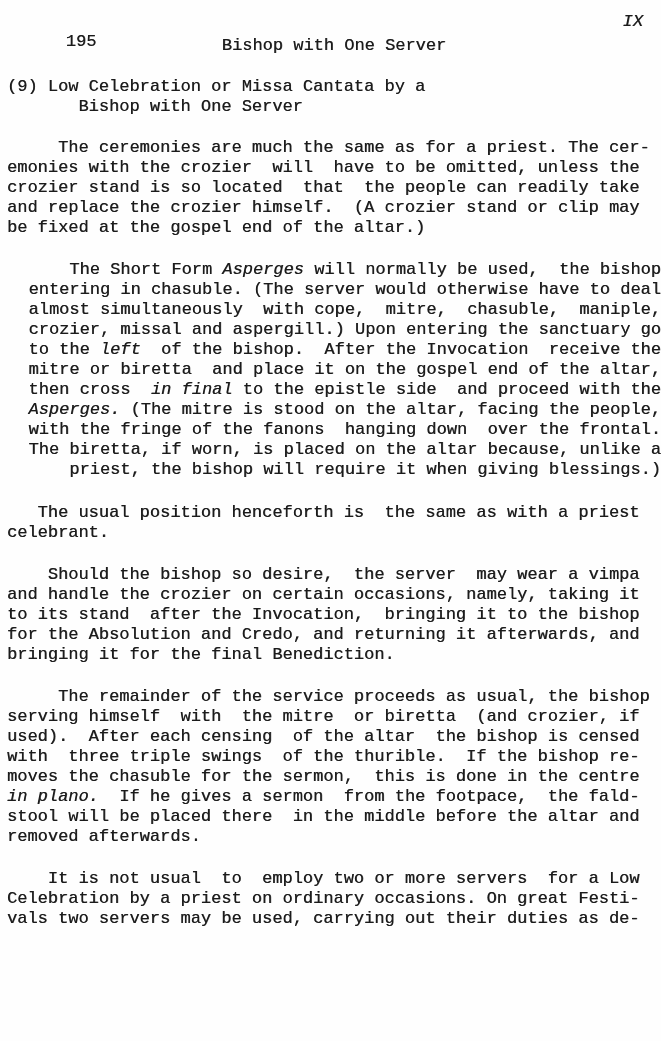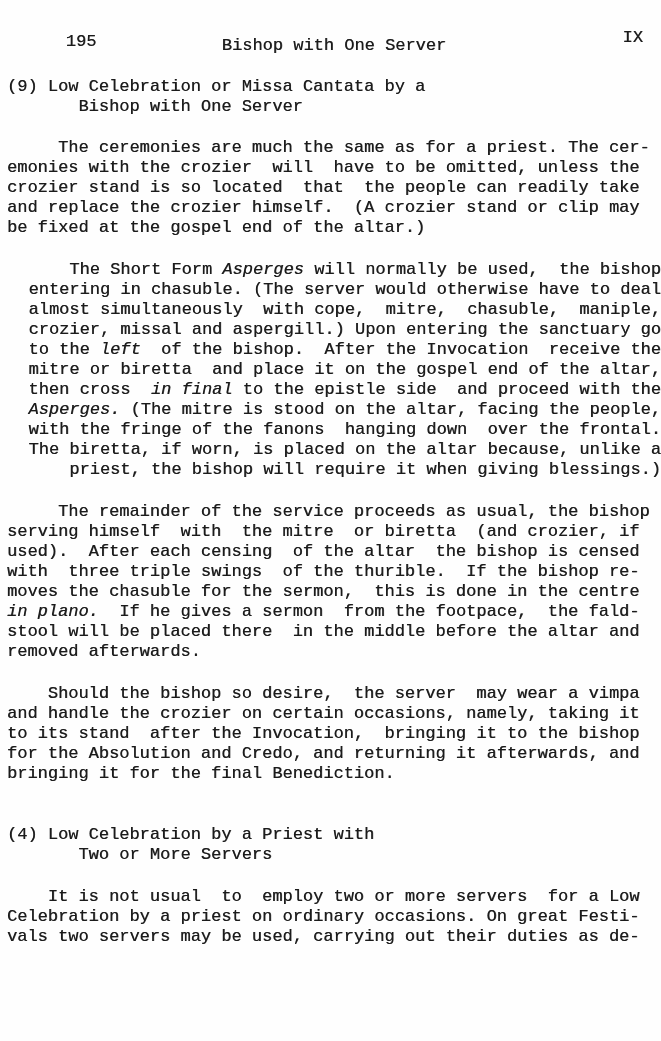--- a/index.html
+++ b/index.html
@@ -20,21 +20,21 @@
     line-height: 20px;
     color: #1b1b1b;
     text-shadow: 0.4px 0 0 rgba(27,27,27,0.75);
   }
   .page-header {
     position: relative;
     height: 20px;
     white-space: pre;
   }
   .page-num { margin-left: 18px; }
-  .chapter  { position: absolute; right: 18px; top: 16px; }
+  .chapter  { position: absolute; right: 18px; top: 0; font-style: italic; }
   .running-head {
     margin-top: 4px;
     height: 20px;
     width: 654px;
     text-align: center;
     white-space: pre;
   }
   .heading, .para {
     white-space: pre;
   }
@@ -72,34 +72,34 @@
 entering in chasuble. (The server would otherwise have to deal
 almost simultaneously  with cope,  mitre,  chasuble,  maniple,
 crozier, missal and aspergill.) Upon entering the sanctuary go
 to the <em>left</em>  of the bishop.  After the Invocation  receive the
 mitre or biretta  and place it on the gospel end of the altar,
 then cross  <em>in final</em> to the epistle side  and proceed with the
 <em>Asperges.</em> (The mitre is stood on the altar, facing the people,
 with the fringe of the fanons  hanging down  over the frontal.
 The biretta, if worn, is placed on the altar because, unlike a
 priest, the bishop will require it when giving blessings.)</div>
+  <div class="para p3">   The usual position henceforth is  the same as with a priest
+celebrant.</div>
+  <div class="para p5">    Should the bishop so desire,  the server  may wear a vimpa
+and handle the crozier on certain occasions, namely, taking it
+to its stand  after the Invocation,  bringing it to the bishop
+for the Absolution and Credo, and returning it afterwards, and
+bringing it for the final Benediction.</div>
   <div class="para p4">     The remainder of the service proceeds as usual, the bishop
 serving himself  with  the mitre  or biretta  (and crozier, if
 used).  After each censing  of the altar  the bishop is censed
 with  three triple swings  of the thurible.  If the bishop re-
 moves the chasuble for the sermon,  this is done in the centre
 <em>in plano.</em>  If he gives a sermon  from the footpace,  the fald-
 stool will be placed there  in the middle before the altar and
 removed afterwards.</div>
-  <div class="para p5">    Should the bishop so desire,  the server  may wear a vimpa
-and handle the crozier on certain occasions, namely, taking it
-to its stand  after the Invocation,  bringing it to the bishop
-for the Absolution and Credo, and returning it afterwards, and
-bringing it for the final Benediction.</div>
 
-  <div class="heading h4">(4) Low Celebration by a Priest with
-       Two or More Servers</div>
 
   <div class="para p6">    It is not usual  to  employ two or more servers  for a Low
 Celebration by a priest on ordinary occasions. On great Festi-
 vals two servers may be used, carrying out their duties as de-</div>
 
 </div>
 
 </body></html>

